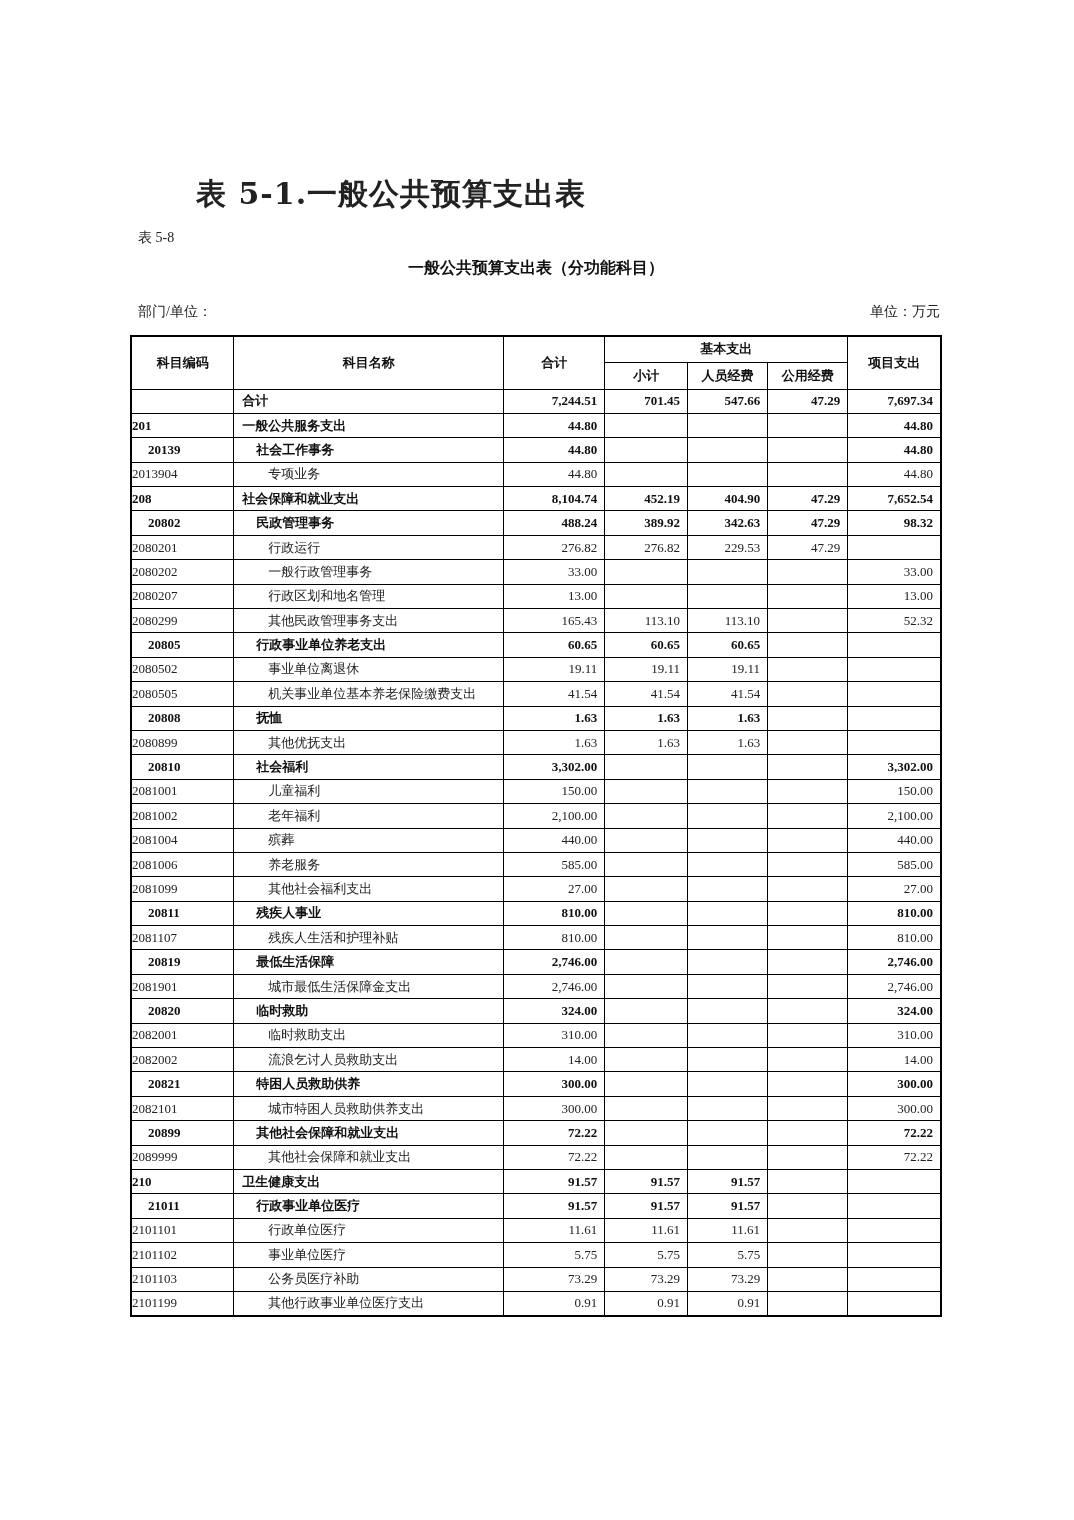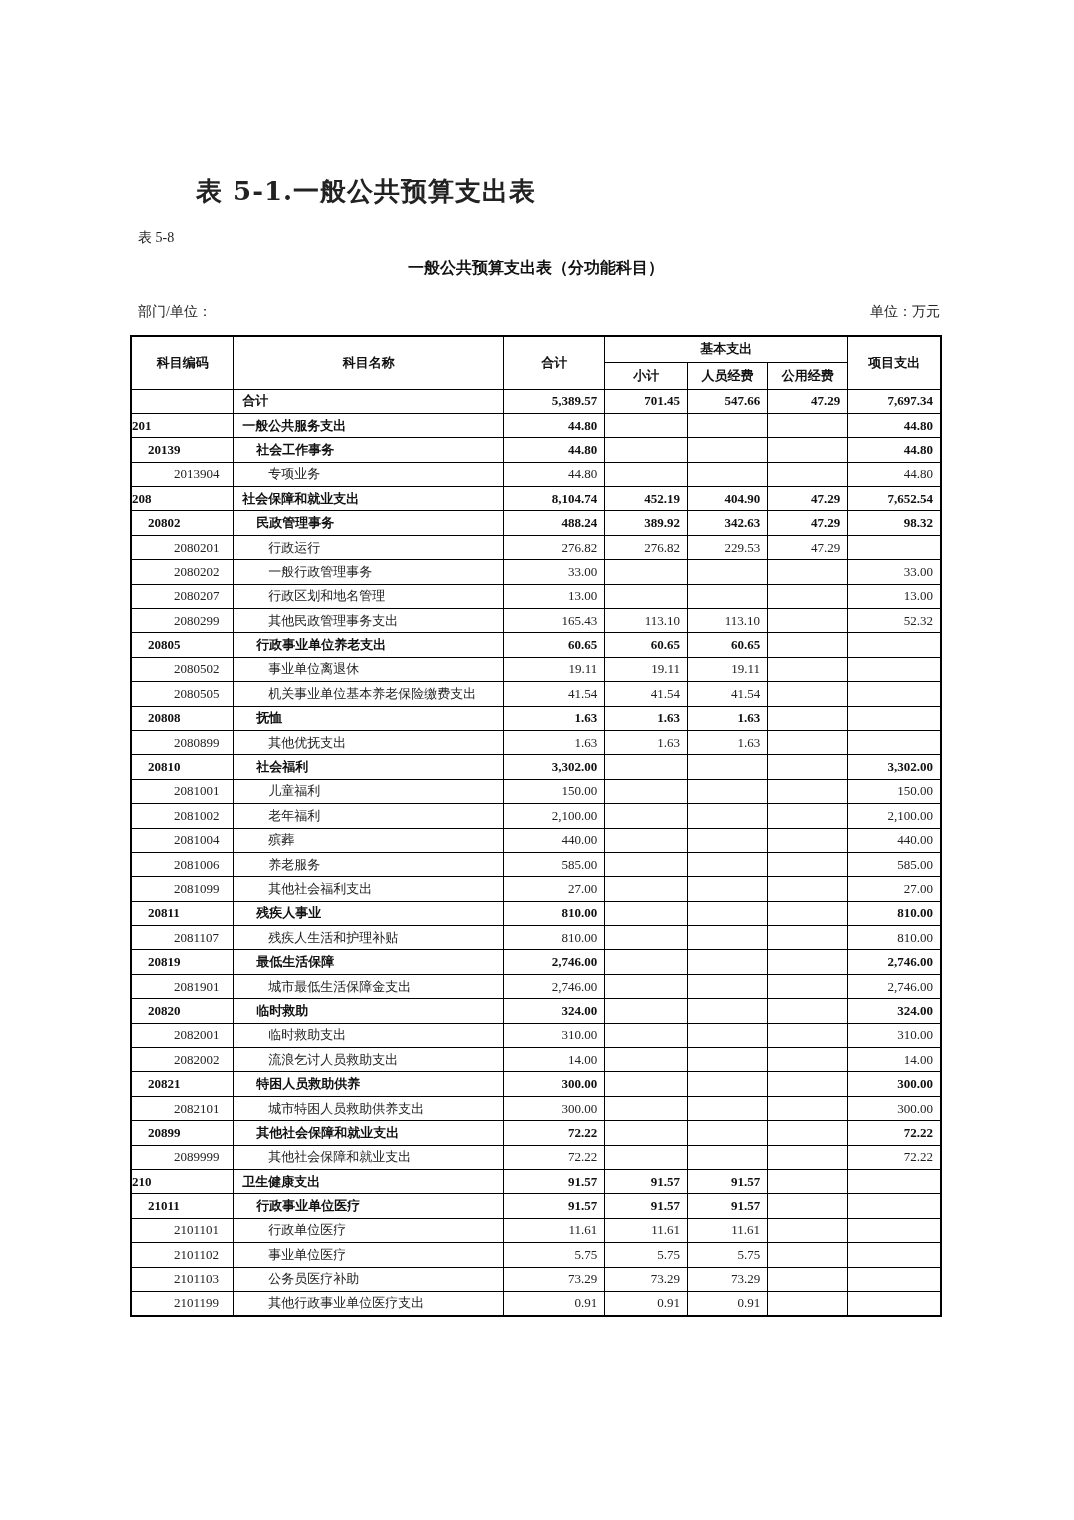--- a/index.html
+++ b/index.html
@@ -7,21 +7,21 @@
   body {
     width: 1074px; height: 1520px;
     position: relative;
     font-family: "Liberation Serif", "DejaVu Serif", serif;
     color: #1a1a1a;
   }
   .page { position: absolute; inset: 0; background: #fff; }
 
   .main-title {
     position: absolute; left: 196px; top: 174px;
-    font-size: 26px; font-weight: bold;
+    font-size: 30px; font-weight: bold;
     font-family: "DejaVu Serif", "Liberation Serif", serif;
     letter-spacing: 1px; color: #222;
   }
   .table-label {
     position: absolute; left: 138px; top: 229px;
     font-size: 14px; color: #222;
   }
   .subtitle {
     position: absolute; left: 130px; top: 258px; width: 812px;
     text-align: center; font-size: 16px; font-weight: bold;
@@ -46,21 +46,21 @@
     overflow: hidden; white-space: nowrap;
   }
   .budget-table thead th {
     font-family: "Liberation Sans", "DejaVu Sans", sans-serif;
     font-weight: bold; text-align: center;
     height: 26px; color: #111;
   }
   .budget-table thead tr.h2 th { height: 27px; }
   .budget-table tbody td { height: 24.4px; color: #222; }
 
-  td.code { text-align: left; padding-left: 42px; }
+  td.code { text-align: left; }
   td.name { text-align: left; padding-left: 34px; }
   td.num  { text-align: right; padding-right: 7px; }
 
   tr.lvl0 td, tr.lvl1 td, tr.lvl2 td { font-weight: bold; color: #111; }
   tr.lvl0 td.name, tr.lvl1 td.name, tr.lvl2 td.name {
     font-family: "Liberation Sans", "DejaVu Sans", sans-serif;
     font-size: 13px;
   }
   tr.lvl0 td.code { padding-left: 8px; }
   tr.lvl0 td.name { padding-left: 8px; }
@@ -106,21 +106,21 @@
       <tr class="h2">
         <th>小计</th>
         <th>人员经费</th>
         <th>公用经费</th>
       </tr>
     </thead>
     <tbody>
         <tr class="lvl0">
           <td class="code"></td>
           <td class="name">合计</td>
-          <td class="num">5,389.57</td>
+          <td class="num">7,244.51</td>
           <td class="num">701.45</td>
           <td class="num">547.66</td>
           <td class="num">47.29</td>
           <td class="num">7,697.34</td>
         </tr>
         <tr class="lvl1">
           <td class="code">201</td>
           <td class="name">一般公共服务支出</td>
           <td class="num">44.80</td>
           <td class="num"></td>

